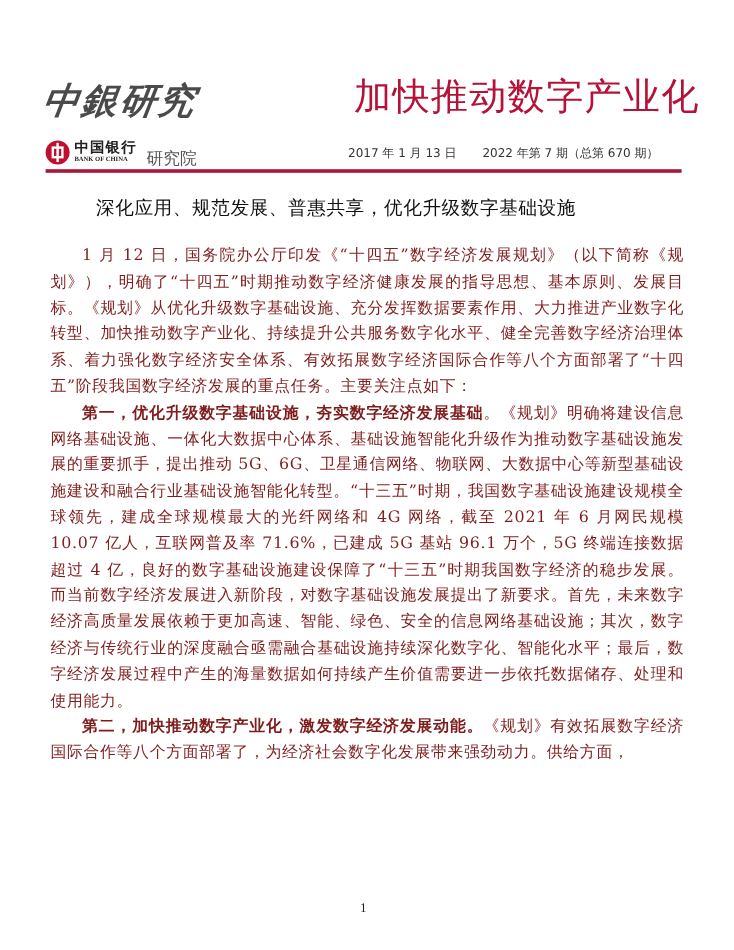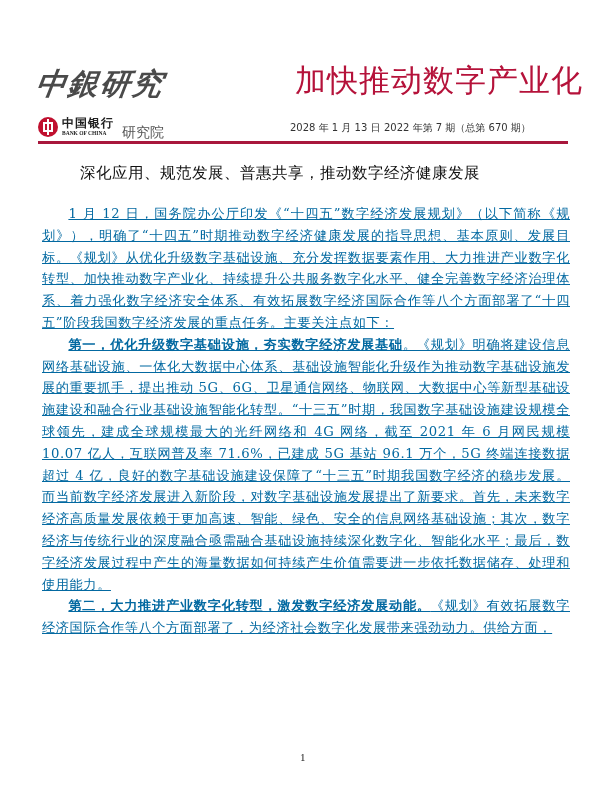--- a/index.html
+++ b/index.html
@@ -103,21 +103,21 @@
   .issue-date {
     position: absolute;
     left: 290px;
     top: 121px;
     font-size: 10px;
     color: #333;
     white-space: nowrap;
   }
   .issue-number {
     position: absolute;
-    left: 384px;
+    left: 402px;
     top: 121px;
     font-size: 10px;
     color: #333;
     white-space: nowrap;
   }
   .header-rule {
     position: absolute;
     left: 38px;
     top: 141px;
     width: 530px;
@@ -135,23 +135,22 @@
     white-space: nowrap;
   }
   .article-body {
     position: absolute;
     left: 42px;
     top: 203px;
     width: 528px;
     font-family: "DejaVu Serif", "Liberation Serif", serif;
     font-size: 13.2px;
     line-height: 21.8px;
-    color: #0369a1;
+    color: #7f1d1d;
     text-align: justify;
-    text-decoration: underline;
   }
   .article-body p {
     margin: 0;
     text-indent: 2em;
     letter-spacing: 0.6px;
   }
   .article-body strong {
     font-family: "DejaVu Sans", "Liberation Sans", sans-serif;
     font-weight: bold;
   }
@@ -176,34 +175,34 @@
   <div class="boc-logo">
     <span class="boc-emblem"></span>
     <span class="boc-text">
       <span class="boc-cn">中国银行</span>
       <span class="boc-en">BANK OF CHINA</span>
     </span>
   </div>
 
   <div class="institute-label">研究院</div>
 
-  <div class="issue-date">2028 年 1 月 13 日</div>
+  <div class="issue-date">2017 年 1 月 13 日</div>
   <div class="issue-number">2022 年第 7 期（总第 670 期）</div>
 
   <div class="header-rule"></div>
 
-  <div class="article-title">深化应用、规范发展、普惠共享，推动数字经济健康发展</div>
+  <div class="article-title">深化应用、规范发展、普惠共享，优化升级数字基础设施</div>
 
   <div class="article-body">
     <p>
       <strong></strong><span>1 月 12 日，国务院办公厅印发《“十四五”数字经济发展规划》（以下简称《规划》），明确了“十四五”时期推动数字经济健康发展的指导思想、基本原则、发展目标。《规划》从优化升级数字基础设施、充分发挥数据要素作用、大力推进产业数字化转型、加快推动数字产业化、持续提升公共服务数字化水平、健全完善数字经济治理体系、着力强化数字经济安全体系、有效拓展数字经济国际合作等八个方面部署了“十四五”阶段我国数字经济发展的重点任务。主要关注点如下：</span>
     </p>
     <p>
       <strong>第一，优化升级数字基础设施，夯实数字经济发展基础</strong><span>。《规划》明确将建设信息网络基础设施、一体化大数据中心体系、基础设施智能化升级作为推动数字基础设施发展的重要抓手，提出推动 5G、6G、卫星通信网络、物联网、大数据中心等新型基础设施建设和融合行业基础设施智能化转型。“十三五”时期，我国数字基础设施建设规模全球领先，建成全球规模最大的光纤网络和 4G 网络，截至 2021 年 6 月网民规模 10.07 亿人，互联网普及率 71.6%，已建成 5G 基站 96.1 万个，5G 终端连接数据超过 4 亿，良好的数字基础设施建设保障了“十三五”时期我国数字经济的稳步发展。而当前数字经济发展进入新阶段，对数字基础设施发展提出了新要求。首先，未来数字经济高质量发展依赖于更加高速、智能、绿色、安全的信息网络基础设施；其次，数字经济与传统行业的深度融合亟需融合基础设施持续深化数字化、智能化水平；最后，数字经济发展过程中产生的海量数据如何持续产生价值需要进一步依托数据储存、处理和使用能力。</span>
     </p>
     <p>
-      <strong>第二，大力推进产业数字化转型，激发数字经济发展动能。</strong><span>《规划》有效拓展数字经济国际合作等八个方面部署了，为经济社会数字化发展带来强劲动力。供给方面，</span>
+      <strong>第二，加快推动数字产业化，激发数字经济发展动能。</strong><span>《规划》有效拓展数字经济国际合作等八个方面部署了，为经济社会数字化发展带来强劲动力。供给方面，</span>
     </p>
   </div>
 
   <div class="page-number">1</div>
 
 </div>
 
 </body></html>

